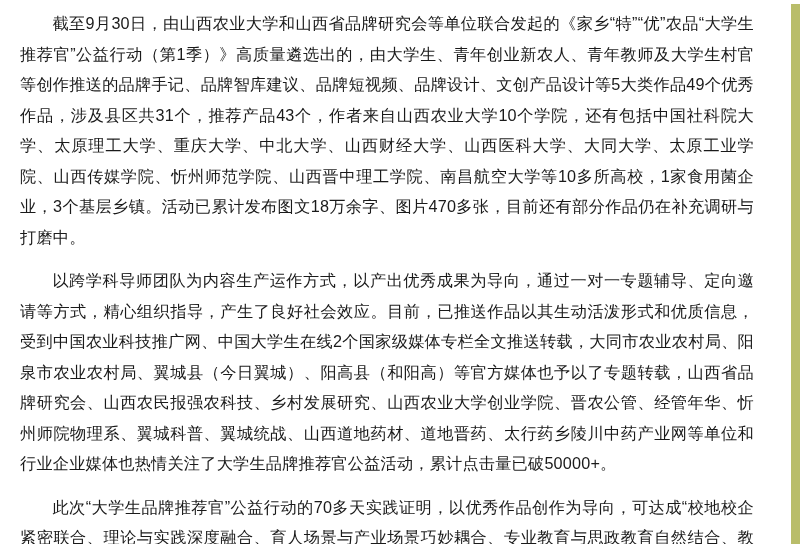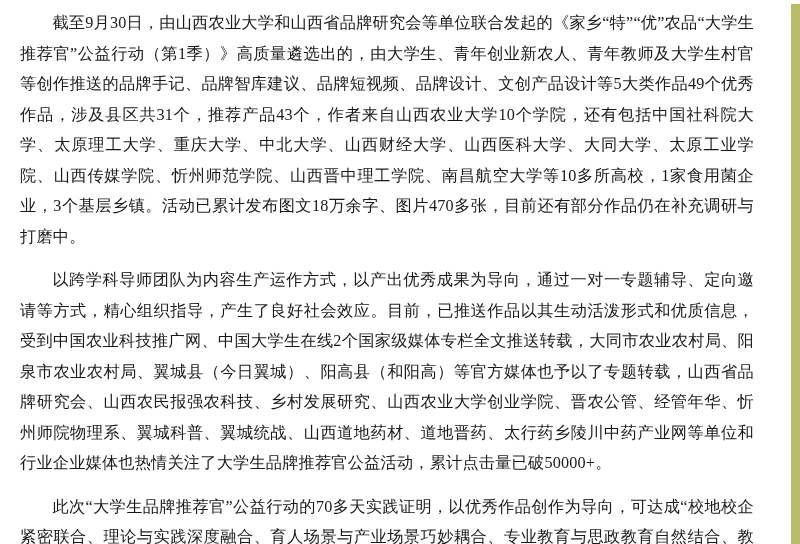--- a/index.html
+++ b/index.html
@@ -56,21 +56,21 @@
   }
   p.para {
     margin: 0 0 13px 0;
     font-size: 16.2px;
     line-height: 30.5px;
     color: #1a1a1a;
     text-align: justify;
     text-justify: inter-ideograph;
     text-indent: 2em;
     letter-spacing: 0.2px;
-    font-family: Liberation Serif, serif;
+    font-family: Liberation Sans, sans-serif;
     font-weight: 500;
   }
   p.para:last-child {
     margin-bottom: 0;
   }
 </style>
 </head>
 <body>
 
 <div class="page">

